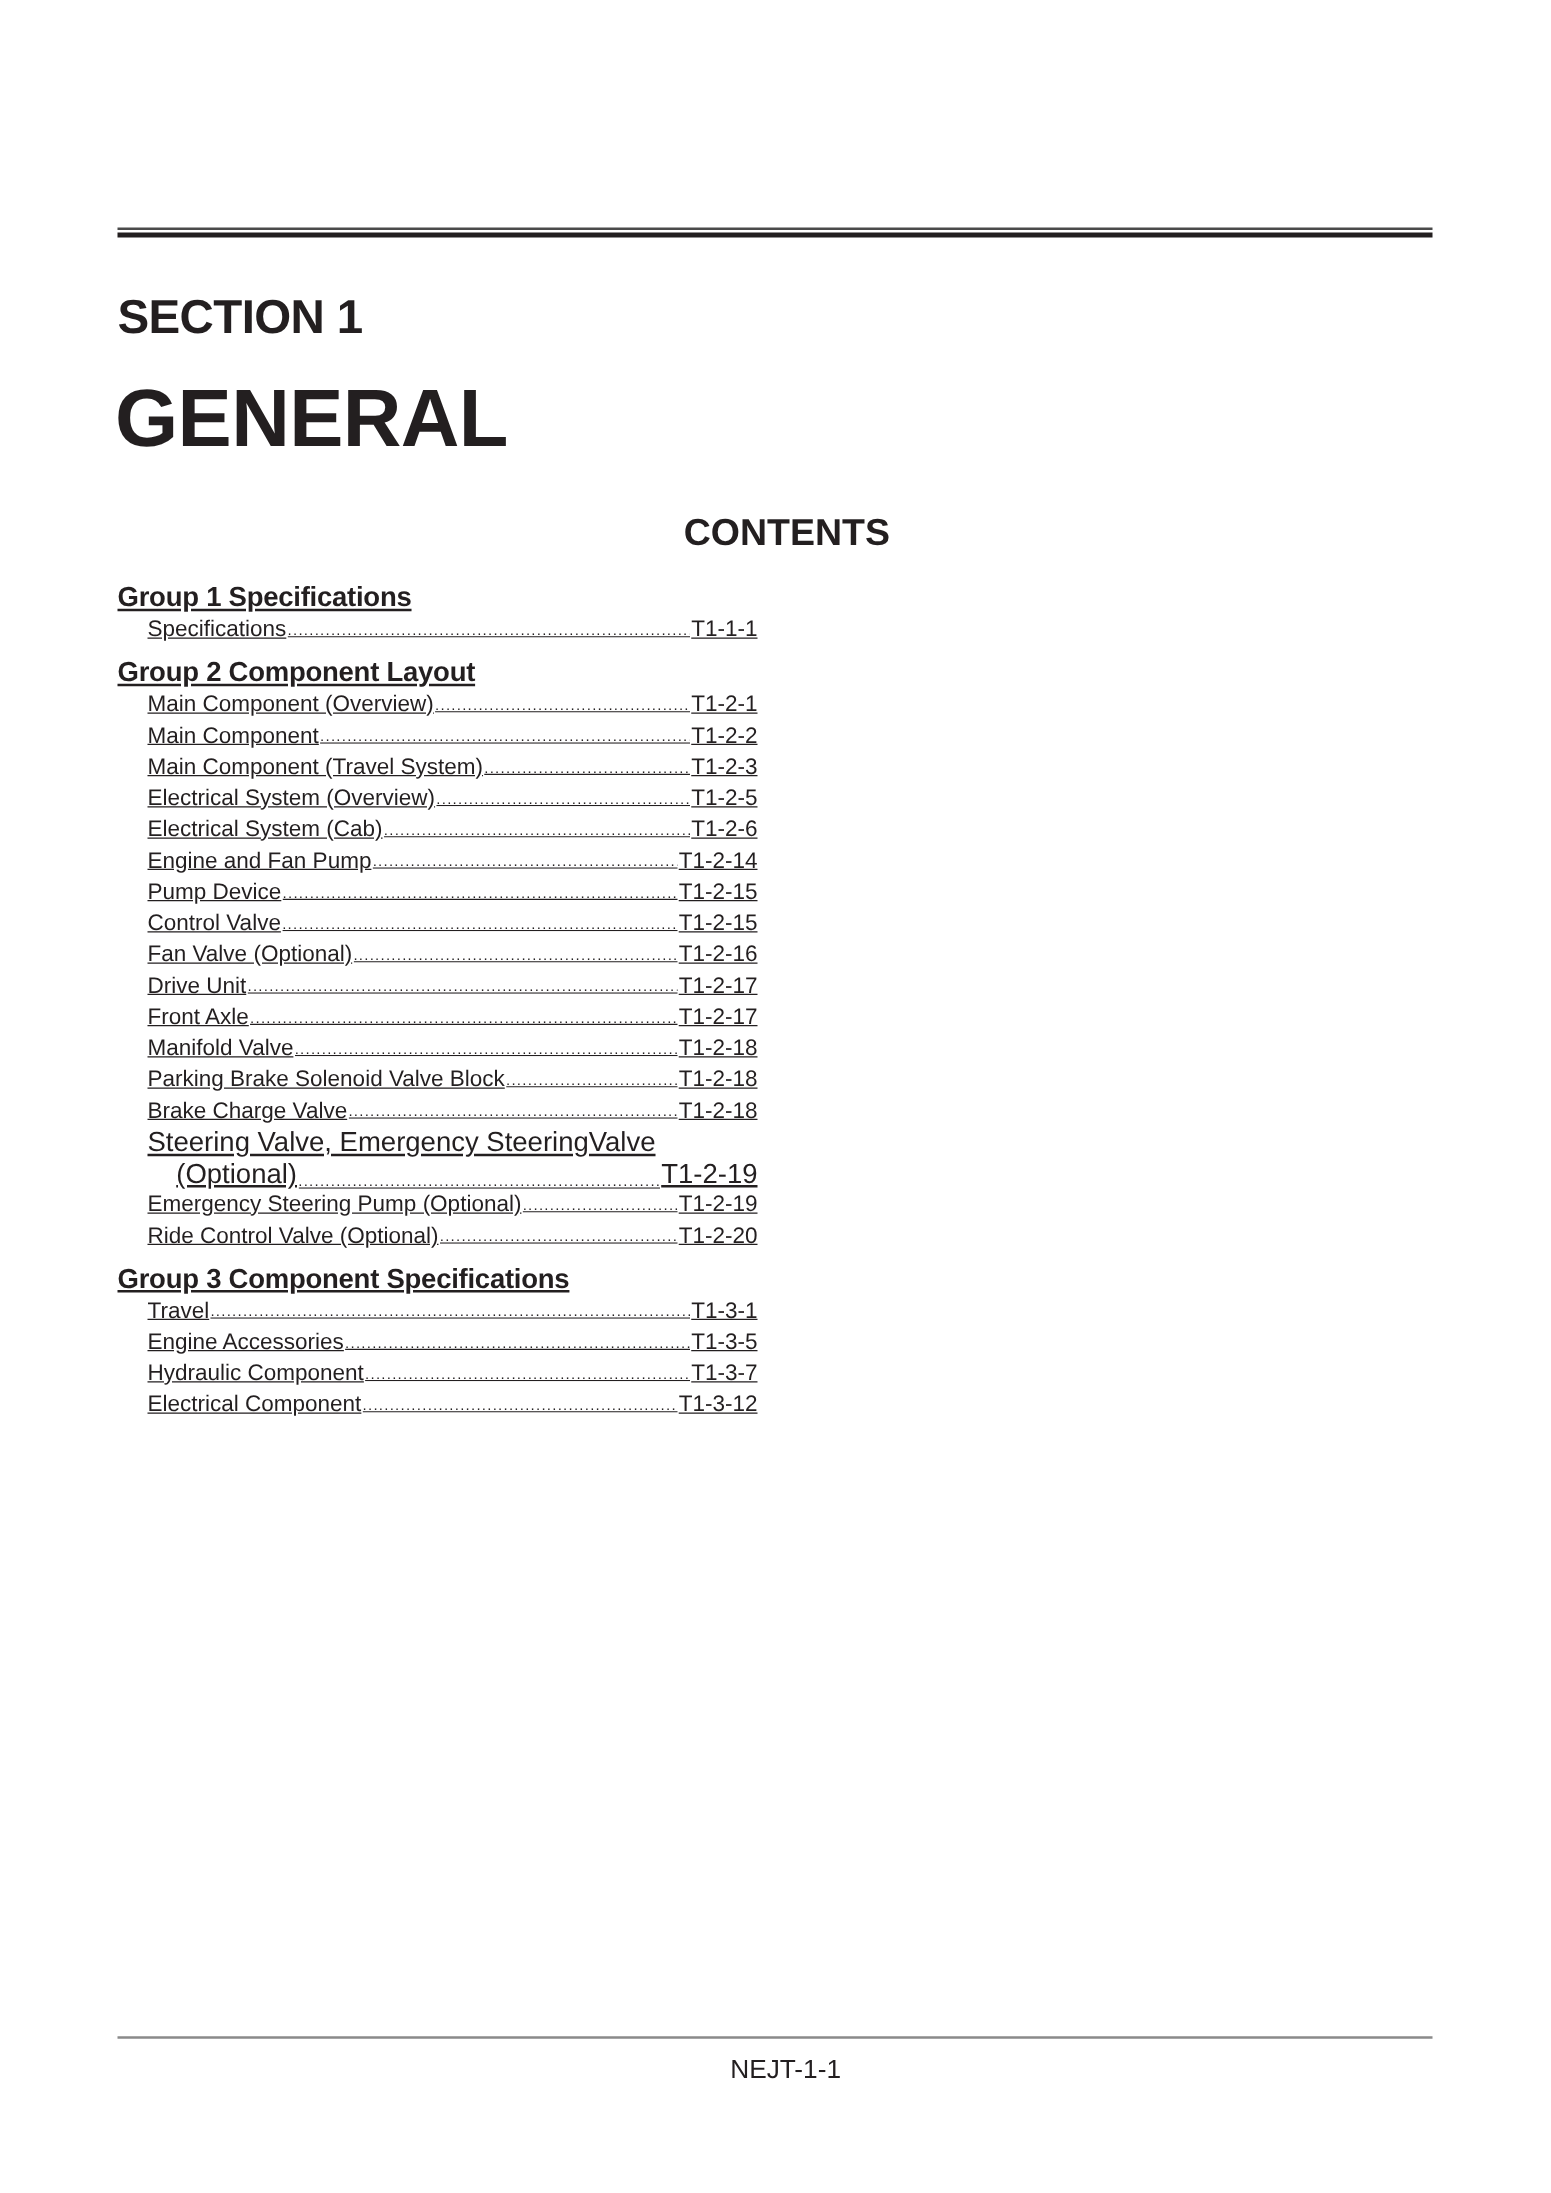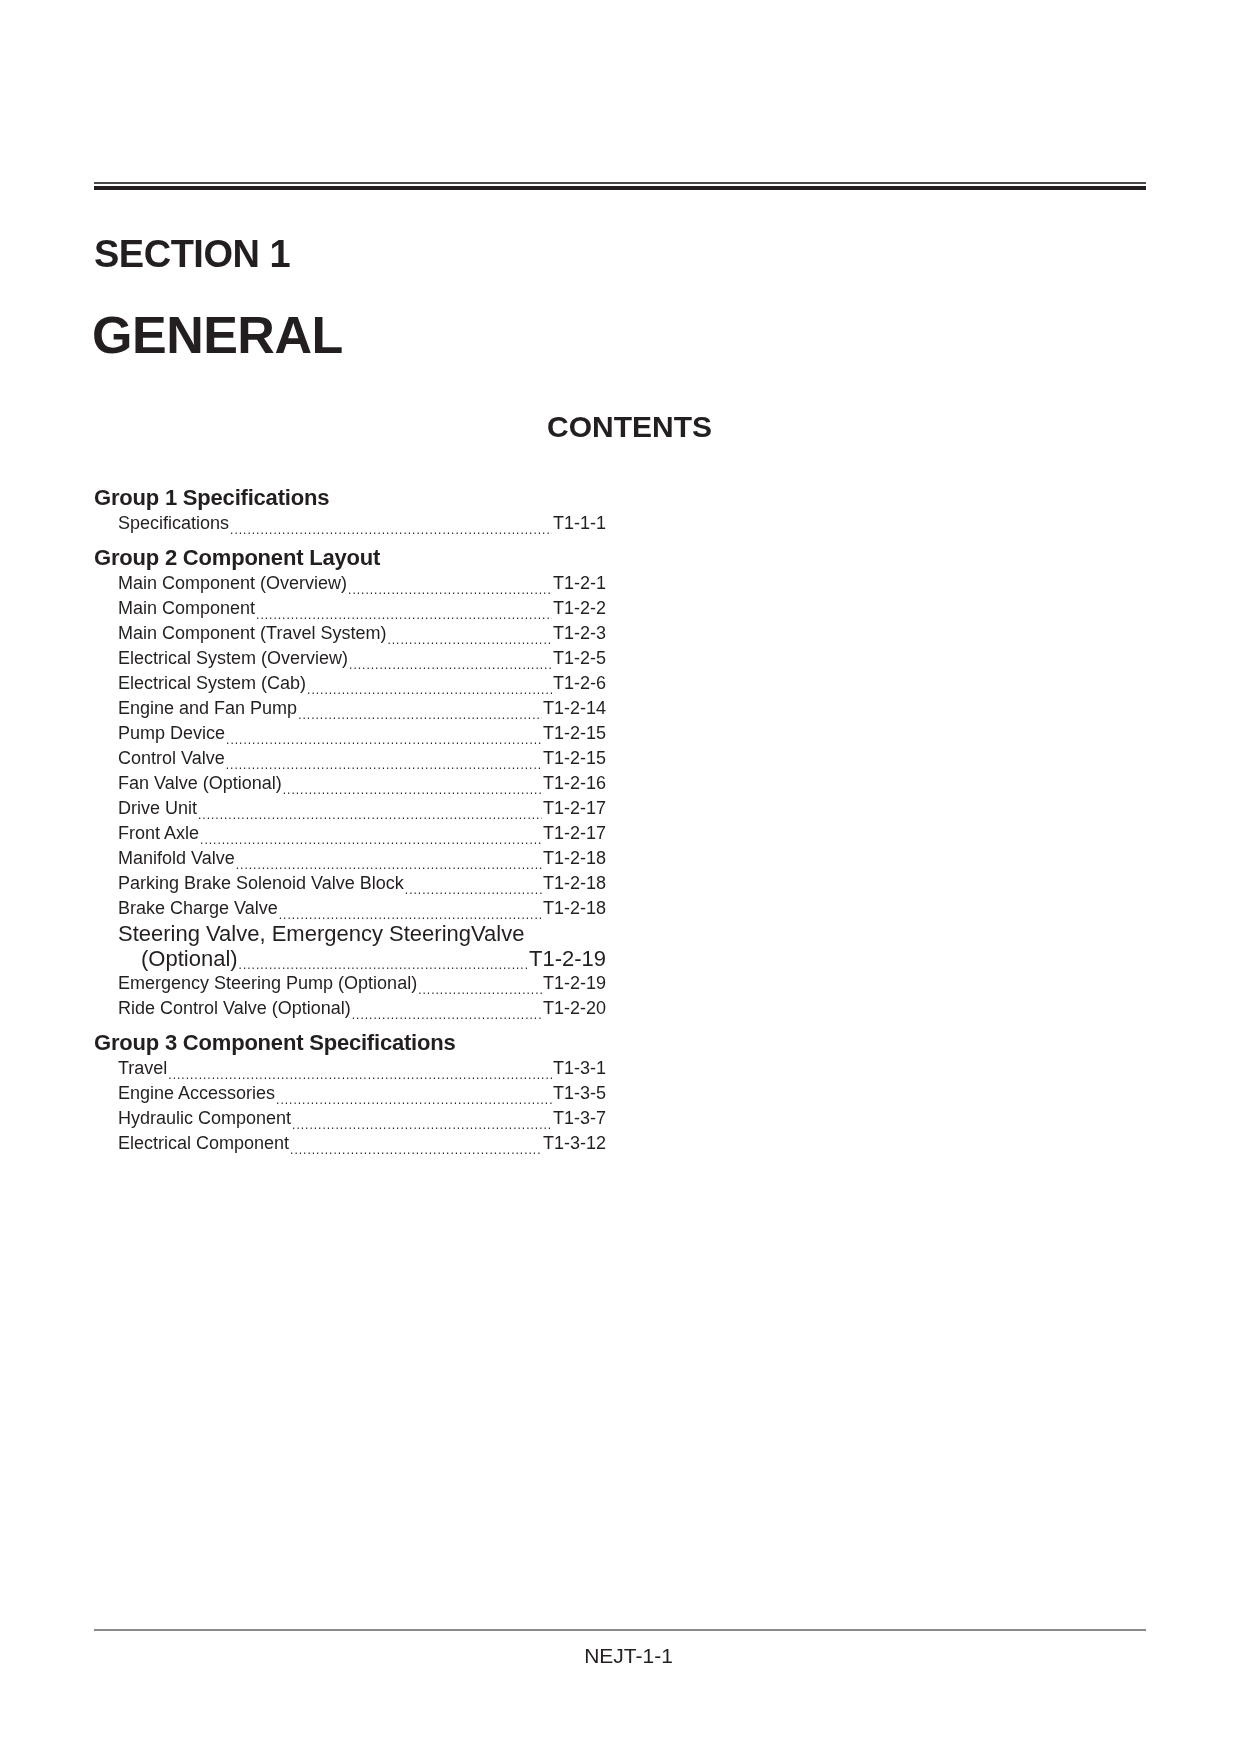--- a/index.html
+++ b/index.html
@@ -38,54 +38,55 @@
       font-size: 38px;
       font-weight: bold;
       letter-spacing: -0.5px;
       line-height: 48px;
       margin: 0;
     }
     .section-title {
       position: absolute;
       left: 92px;
       top: 304px;
-      font-size: 52px;
+      font-size: 65px;
       font-weight: bold;
       letter-spacing: -0.5px;
       line-height: 62px;
       margin: 0;
     }
     .contents-heading {
       position: absolute;
       left: 547px;
       top: 410px;
       font-size: 30px;
       font-weight: bold;
       line-height: 34px;
       margin: 0;
     }
     .toc {
       position: absolute;
       left: 94px;
-      top: 484px;
+      top: 464px;
       width: 512px;
+      text-decoration: underline;
     }
     .group {
       margin-bottom: 8px;
     }
     .group-title {
       font-size: 22px;
       font-weight: bold;
       line-height: 27px;
       margin: 0;
       letter-spacing: -0.2px;
     }
     .entry {
       display: flex;
-      align-items: flex-end;
+      align-items: center;
       font-size: 18px;
       line-height: 25px;
       padding-left: 24px;
       white-space: nowrap;
     }
     .entry .label {
       flex: 0 0 auto;
     }
     .entry .dots {
       flex: 1 1 auto;

